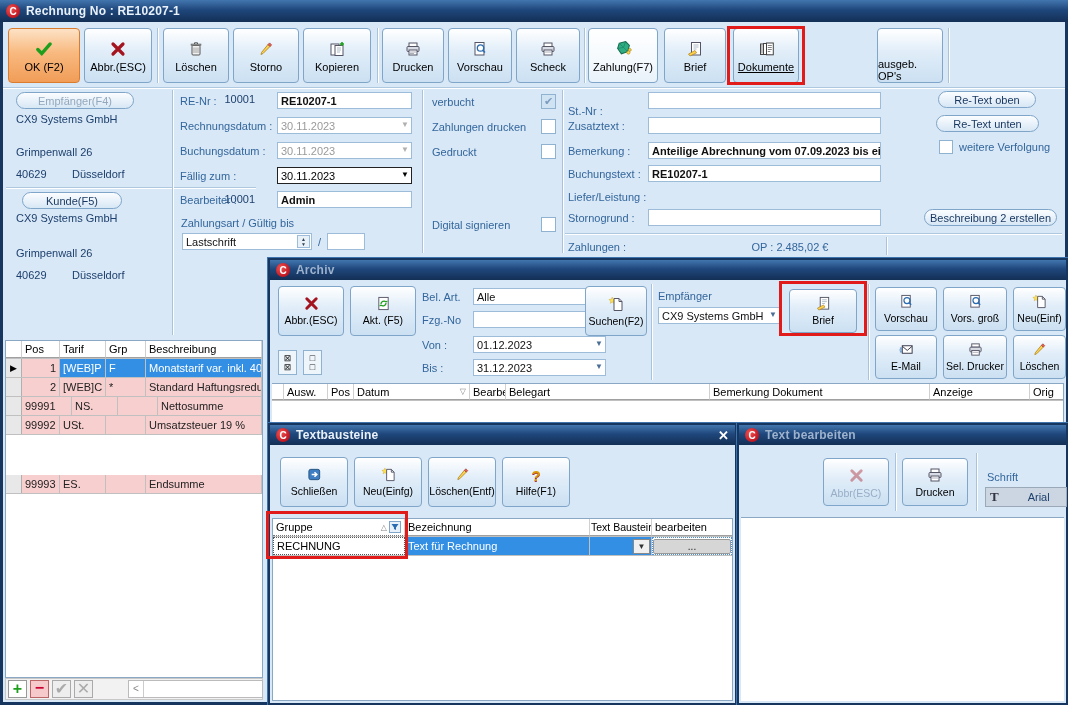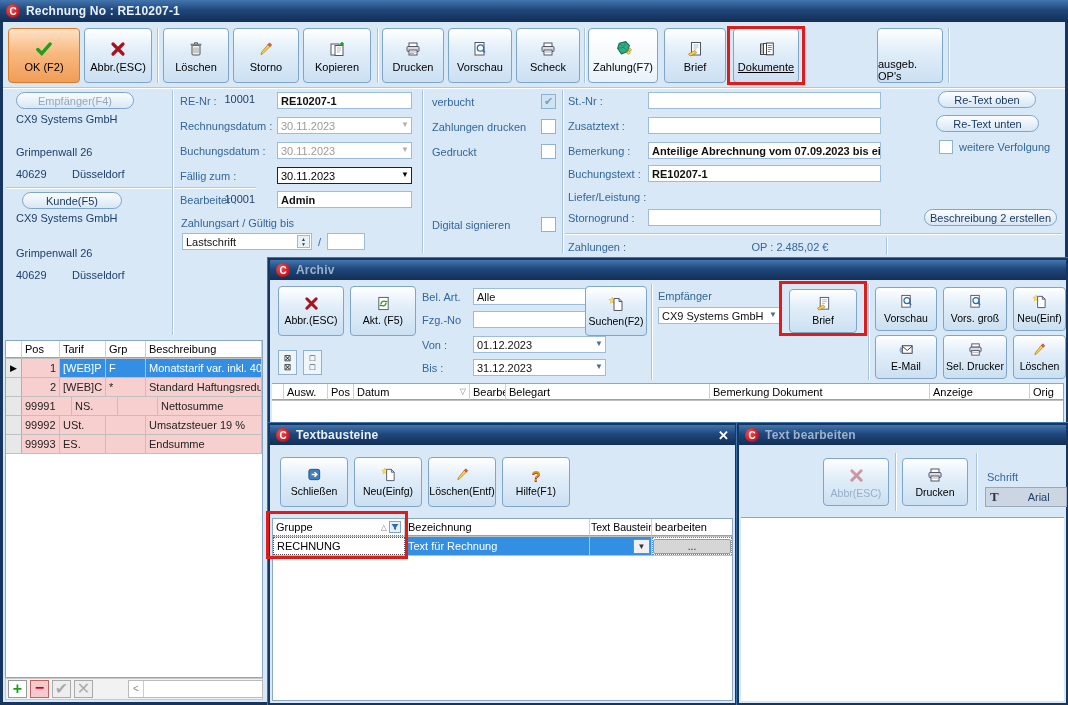--- a/index.html
+++ b/index.html
@@ -262,21 +262,21 @@
       <span>✔</span>
     </div>
   <div class="lbl" style="left:432px;top:121px;">Zahlungen drucken</div>
   <div class="chkbox" style="left:541px;top:119px;"></div>
   <div class="lbl" style="left:432px;top:146px;">Gedruckt</div>
   <div class="chkbox" style="left:541px;top:144px;"></div>
   <div class="lbl" style="left:432px;top:219px;">Digital signieren</div>
   <div class="chkbox" style="left:541px;top:217px;"></div>
   <div class="vsep" style="left:562px;top:90px;height:163px;"></div>
 
-  <div class="lbl" style="left:568px;top:95px;">St.-Nr :</div>
+  <div class="lbl" style="left:568px;top:105px;">St.-Nr :</div>
   <div class="inp" style="left:648px;top:92px;width:233px;"></div>
   <div class="lbl" style="left:568px;top:120px;">Zusatztext :</div>
   <div class="inp" style="left:648px;top:117px;width:233px;"></div>
   <div class="lbl" style="left:568px;top:145px;">Bemerkung :</div>
   <div class="inp" style="left:648px;top:142px;width:233px;">Anteilige Abrechnung vom 07.09.2023 bis einsch</div>
   <div class="lbl" style="left:568px;top:168px;">Buchungstext :</div>
   <div class="inp" style="left:648px;top:165px;width:233px;">RE10207-1</div>
   <div class="lbl" style="left:568px;top:191px;">Liefer/Leistung :</div>
   <div class="lbl" style="left:568px;top:212px;">Stornogrund :</div>
   <div class="inp" style="left:648px;top:209px;width:233px;"></div>
@@ -319,21 +319,21 @@
       <div class="gcell pink" style="width:40px;"></div>
       <div class="gcell pink" style="flex:1;">Nettosumme</div>
     </div>
     <div class="grow" style="height:19px;">
       <div class="gcell selc" style="width:16px;"></div>
       <div class="gcell pink" style="width:38px;">99992</div>
       <div class="gcell pink" style="width:46px;">USt.</div>
       <div class="gcell pink" style="width:40px;"></div>
       <div class="gcell pink" style="flex:1;">Umsatzsteuer 19 %</div>
     </div>
-    <div class="grow" style="height:19px;">
+    <div class="grow" style="height:19px;margin-top:40px;">
       <div class="gcell selc" style="width:16px;"></div>
       <div class="gcell pink" style="width:38px;">99993</div>
       <div class="gcell pink" style="width:46px;">ES.</div>
       <div class="gcell pink" style="width:40px;"></div>
       <div class="gcell pink" style="flex:1;">Endsumme</div>
     </div>
   </div>
 
   <div style="position:absolute;left:5px;top:678px;width:258px;height:22px;background:#f2f2f2;border:1px solid #c8c8c8;"></div>
   <div style="position:absolute;left:8px;top:680px;width:19px;height:18px;background:#fff;border:1px solid #999;color:#1d9e1d;font-weight:bold;text-align:center;line-height:16px;">+</div>

